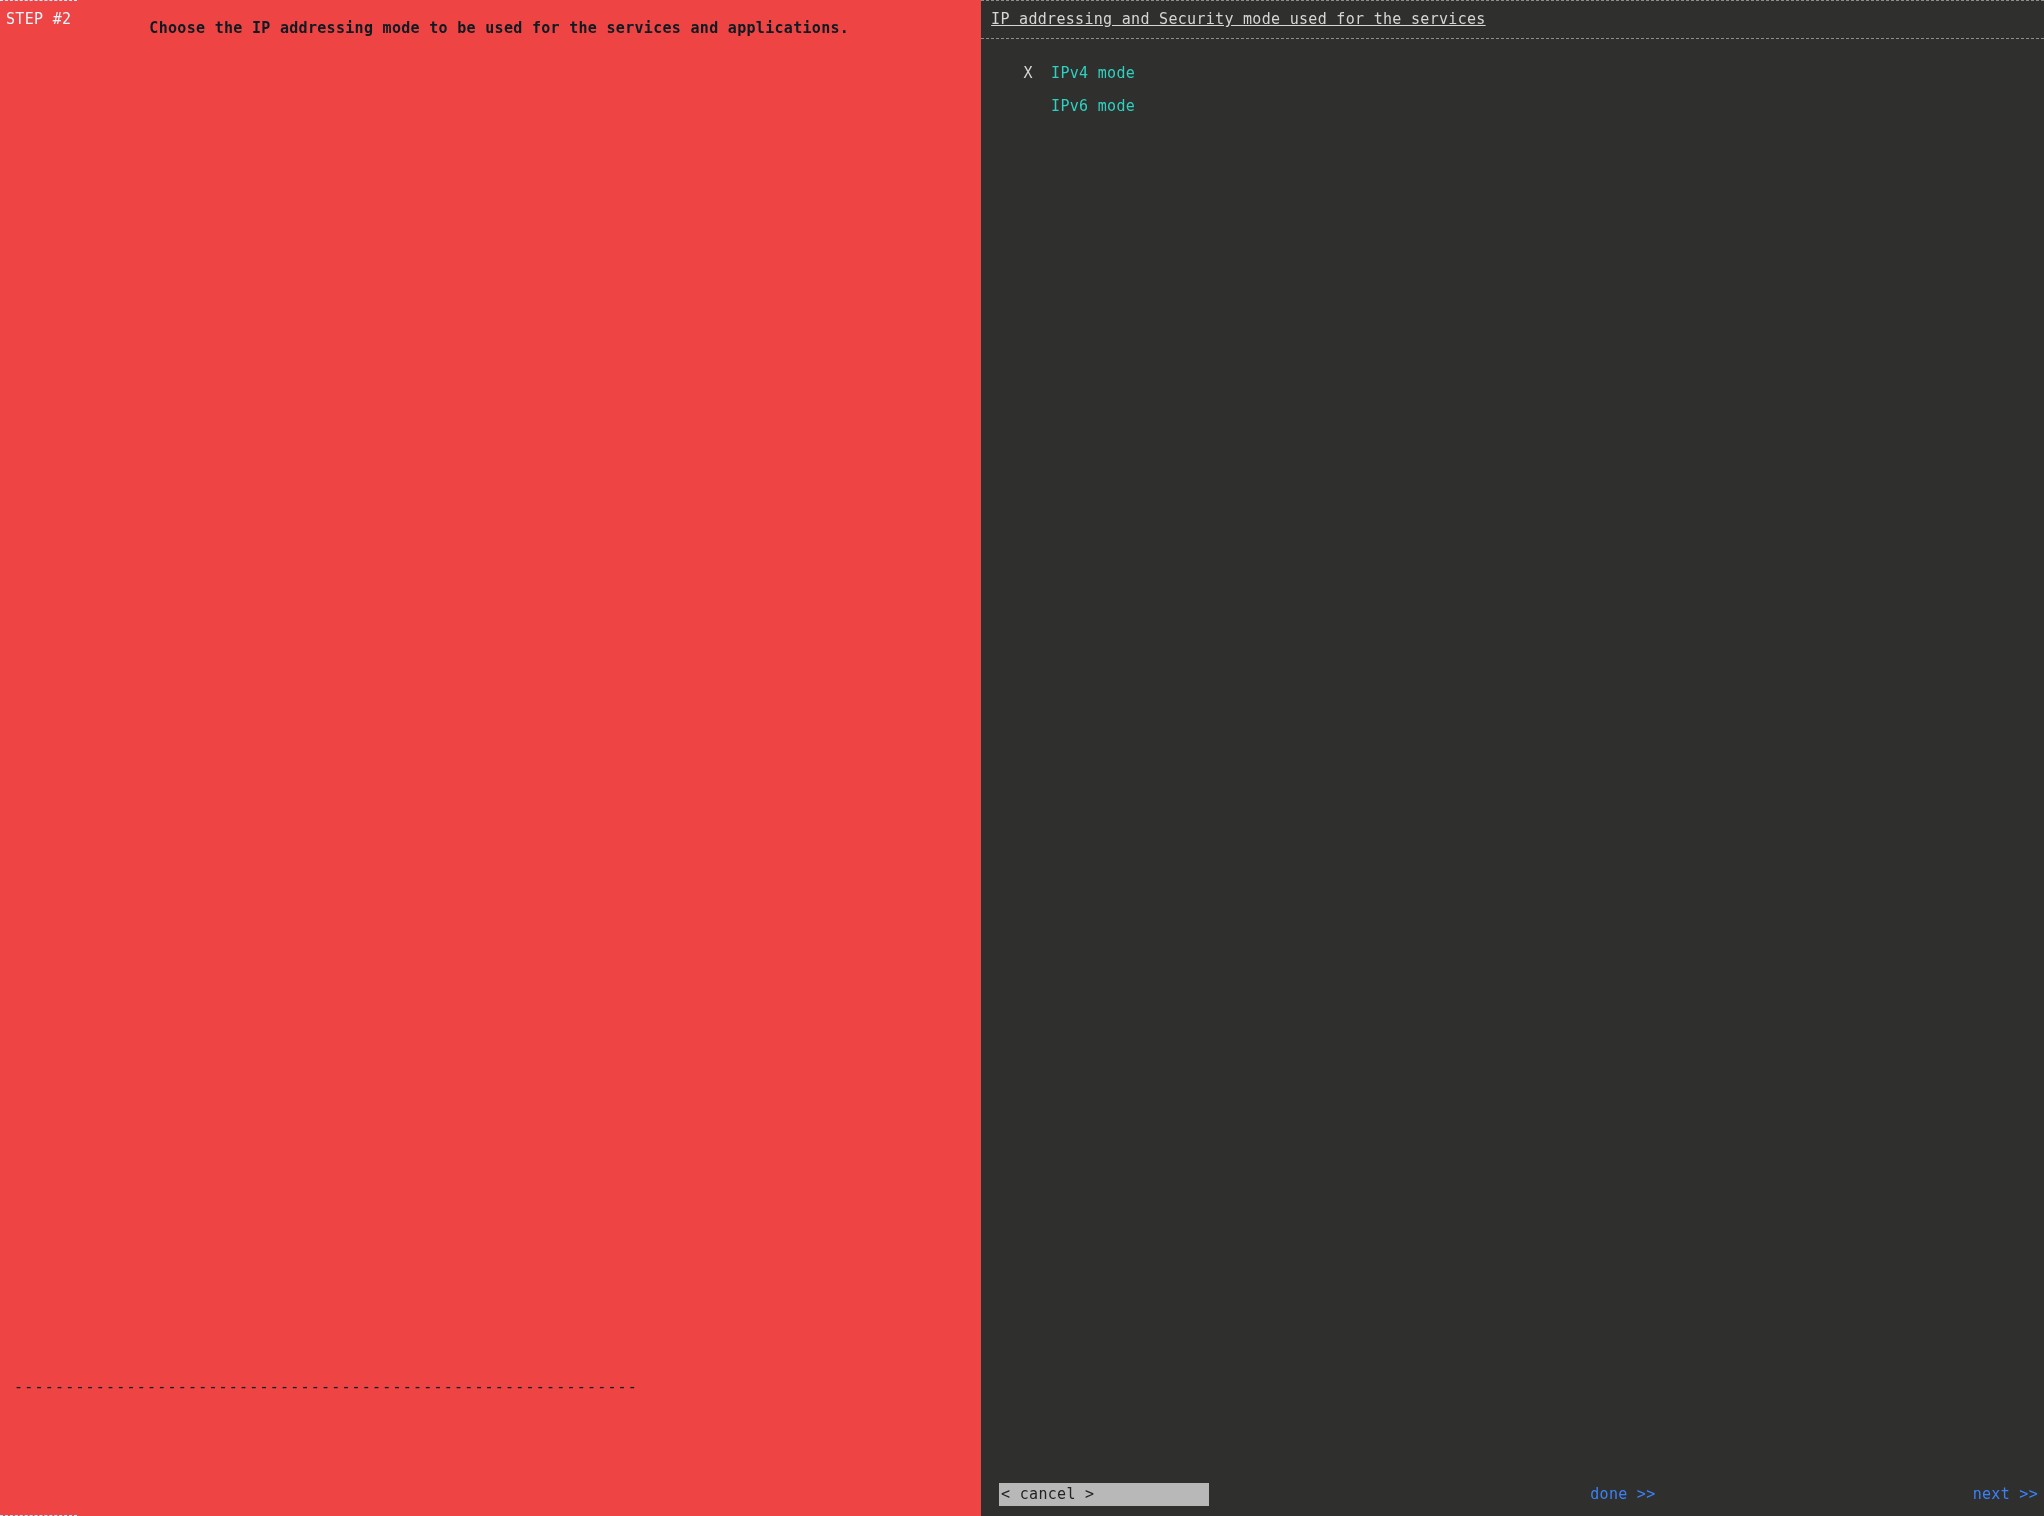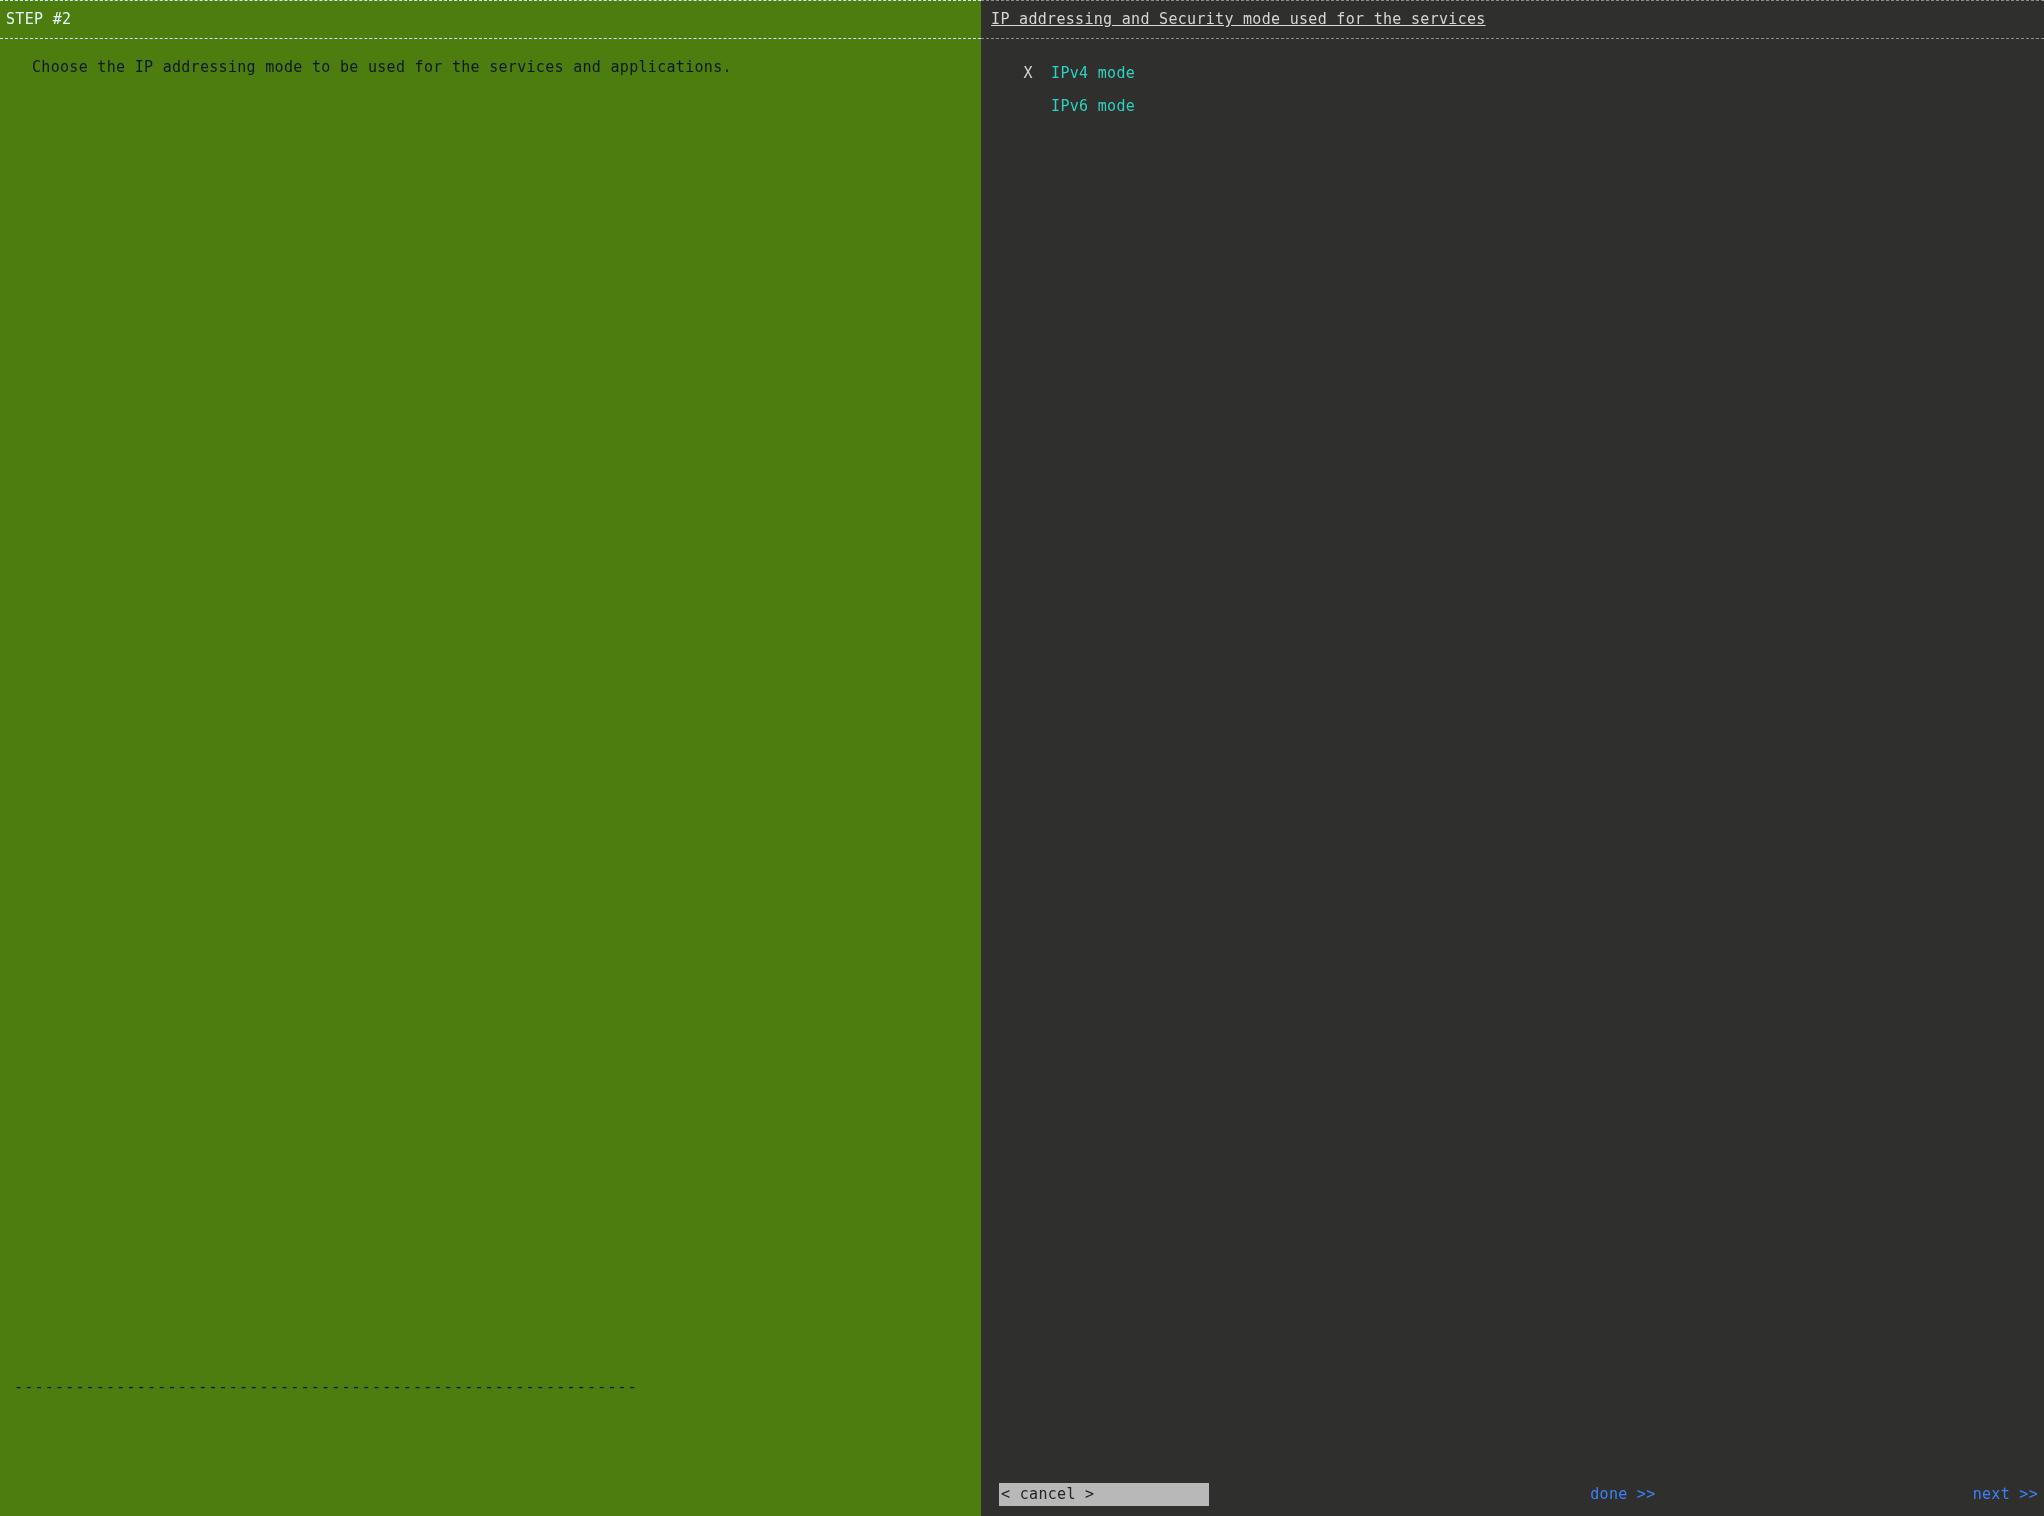--- a/index.html
+++ b/index.html
@@ -19,38 +19,40 @@
       letter-spacing: 0.02em;
     }
     .container {
       display: flex;
       width: 100%;
       height: 100%;
     }
     
     .left {
       width: 48%;
-      background: #4d7c0f;
+      background: #ef4444;
       color: #111;
       display: flex;
-      flex-direction: column;
+      flex-direction: row;
       position: relative;
+      gap: 40px;
     }
     .left-header {
       border-top: 1px dashed #c8eaff;
       border-bottom: 1px dashed #c8eaff;
       padding: 8px 6px;
     }
     .left-header .title {
       color: #e6f7ff;
     }
     .left-body {
       padding: 18px 14px 0 32px;
       flex: 1;
       color: #0d1b22;
+      font-weight: bold;
     }
     .left-rule {
       position: absolute;
       left: 14px;
       right: 14px;
       bottom: 118px;
       white-space: nowrap;
       overflow: hidden;
       color: #0c1a21;
       letter-spacing: 0.08em;

